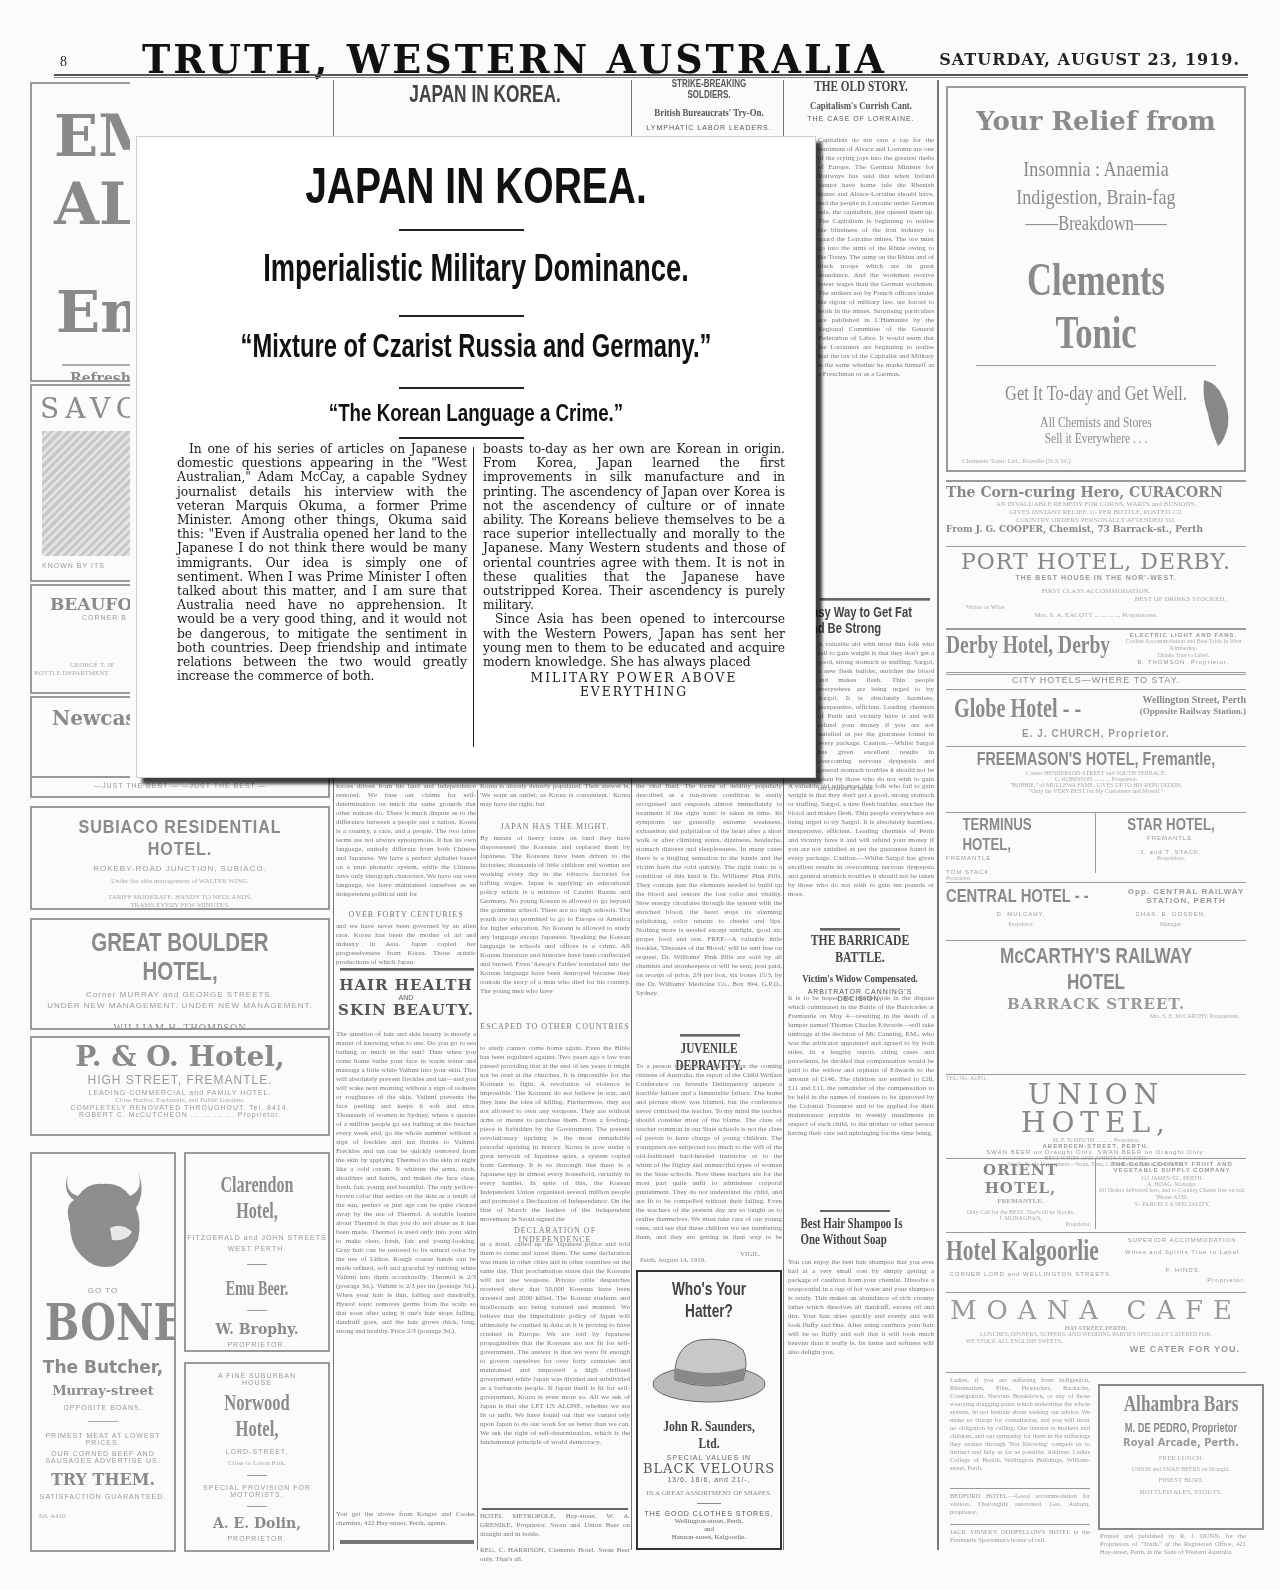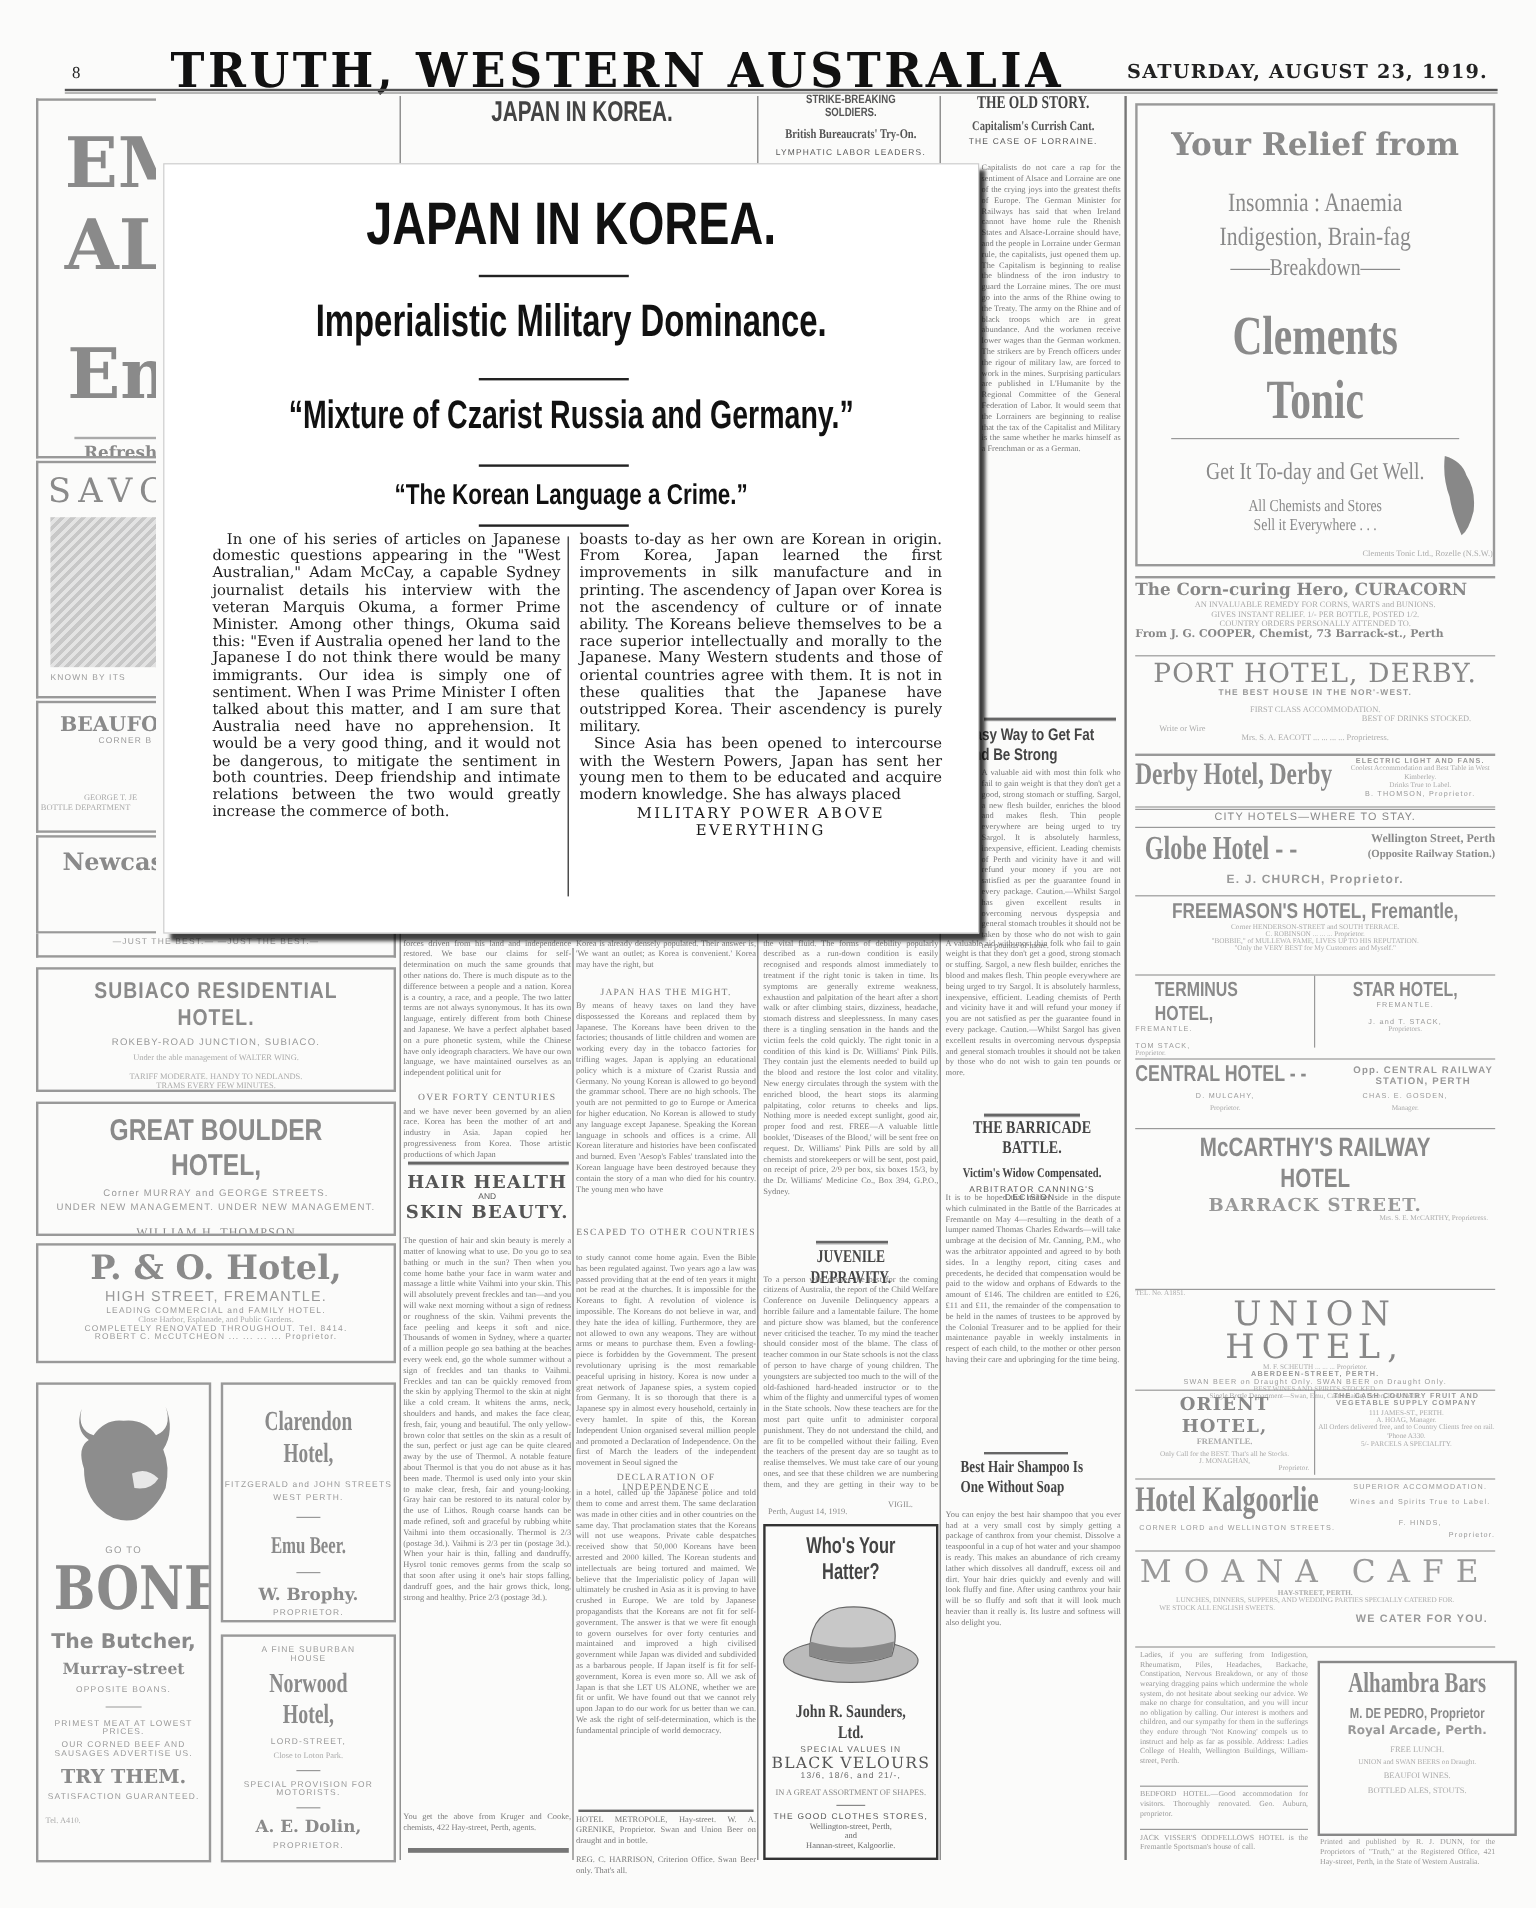--- a/index.html
+++ b/index.html
@@ -176,21 +176,21 @@
 
   <div class="coltext" style="left:480px;top:782px;width:150px;height:40px">Korea is already densely populated. Their answer is, 'We want an outlet; as Korea is convenient.' Korea may have the right, but</div>
   <span class="tiny" style="position:absolute;left:480px;top:822px;width:150px;text-align:center;font-size:8px;color:#777;letter-spacing:1px">JAPAN HAS THE MIGHT.</span>
   <div class="coltext" style="left:480px;top:834px;width:150px;height:190px">By means of heavy taxes on land they have dispossessed the Koreans and replaced them by Japanese. The Koreans have been driven to the factories; thousands of little children and women are working every day in the tobacco factories for trifling wages. Japan is applying an educational policy which is a mixture of Czarist Russia and Germany. No young Korean is allowed to go beyond the grammar school. There are no high schools. The youth are not permitted to go to Europe or America for higher education. No Korean is allowed to study any language except Japanese. Speaking the Korean language in schools and offices is a crime. All Korean literature and histories have been confiscated and burned. Even 'Aesop's Fables' translated into the Korean language have been destroyed because they contain the story of a man who died for his country. The young men who have</div>
   <span class="tiny" style="position:absolute;left:480px;top:1022px;width:150px;text-align:center;font-size:8px;color:#777;letter-spacing:1px">ESCAPED TO OTHER COUNTRIES</span>
   <div class="coltext" style="left:480px;top:1044px;width:150px;height:180px">to study cannot come home again. Even the Bible has been regulated against. Two years ago a law was passed providing that at the end of ten years it might not be read at the churches. It is impossible for the Koreans to fight. A revolution of violence is impossible. The Koreans do not believe in war, and they hate the idea of killing. Furthermore, they are not allowed to own any weapons. They are without arms or means to purchase them. Even a fowling-piece is forbidden by the Government. The present revolutionary uprising is the most remarkable peaceful uprising in history. Korea is now under a great network of Japanese spies, a system copied from Germany. It is so thorough that there is a Japanese spy in almost every household, certainly in every hamlet. In spite of this, the Korean Independent Union organised several million people and promoted a Declaration of Independence. On the first of March the leaders of the independent movement in Seoul signed the</div>
   <span class="tiny" style="position:absolute;left:480px;top:1226px;width:150px;text-align:center;font-size:8px;color:#777;letter-spacing:1px">DECLARATION OF INDEPENDENCE</span>
   <div class="coltext" style="left:480px;top:1240px;width:150px;height:266px">in a hotel, called up the Japanese police and told them to come and arrest them. The same declaration was made in other cities and in other countries on the same day. That proclamation states that the Koreans will not use weapons. Private cable despatches received show that 50,000 Koreans have been arrested and 2000 killed. The Korean students and intellectuals are being tortured and maimed. We believe that the Imperialistic policy of Japan will ultimately be crushed in Asia as it is proving to have crushed in Europe. We are told by Japanese propagandists that the Koreans are not fit for self-government. The answer is that we were fit enough to govern ourselves for over forty centuries and maintained and improved a high civilised government while Japan was divided and subdivided as a barbarous people. If Japan itself is fit for self-government, Korea is even more so. All we ask of Japan is that she LET US ALONE, whether we are fit or unfit. We have found out that we cannot rely upon Japan to do our work for us better than we can. We ask the right of self-determination, which is the fundamental principle of world democracy.</div>
   <div class="hrule" style="left:482px;top:1508px;width:146px;height:1px;border-bottom:none"></div>
   <div class="coltext" style="left:480px;top:1512px;width:150px;height:32px">HOTEL METROPOLE, Hay-street. W. A. GRENIKE, Proprietor. Swan and Union Beer on draught and in bottle.</div>
-  <div class="coltext" style="left:480px;top:1546px;width:150px;height:20px">REG. C. HARRISON, Criterion Office. Swan Beer only. That's all.</div>
+  <div class="coltext" style="left:480px;top:1546px;width:150px;height:20px">REG. C. HARRISON, Clements Hotel. Swan Beer only. That's all.</div>
 
   <div class="coltext" style="left:636px;top:782px;width:146px;height:250px">the vital fluid. The forms of debility popularly described as a run-down condition is easily recognised and responds almost immediately to treatment if the right tonic is taken in time. Its symptoms are generally extreme weakness, exhaustion and palpitation of the heart after a short walk or after climbing stairs, dizziness, headache, stomach distress and sleeplessness. In many cases there is a tingling sensation in the hands and the victim feels the cold quickly. The right tonic in a condition of this kind is Dr. Williams' Pink Pills. They contain just the elements needed to build up the blood and restore the lost color and vitality. New energy circulates through the system with the enriched blood, the heart stops its alarming palpitating, color returns to cheeks and lips. Nothing more is needed except sunlight, good air, proper food and rest. FREE—A valuable little booklet, 'Diseases of the Blood,' will be sent free on request. Dr. Williams' Pink Pills are sold by all chemists and storekeepers or will be sent, post paid, on receipt of price, 2/9 per box, six boxes 15/3, by the Dr. Williams' Medicine Co., Box 394, G.P.O., Sydney.</div>
   <div class="hrule" style="left:680px;top:1034px;width:60px"></div>
   <span class="sec-head" style="left:636px;top:1040px;width:146px;font-size:15px;transform:scaleX(0.75);font-family:'Liberation Serif',serif">JUVENILE DEPRAVITY.</span>
   <div class="coltext" style="left:636px;top:1062px;width:146px;height:180px">To a person who desires the best for the coming citizens of Australia, the report of the Child Welfare Conference on Juvenile Delinquency appears a horrible failure and a lamentable failure. The home and picture show was blamed, but the conference never criticised the teacher. To my mind the teacher should consider most of the blame. The class of teacher common in our State schools is not the class of person to have charge of young children. The youngsters are subjected too much to the will of the old-fashioned hard-headed instructor or to the whim of the flighty and unmerciful types of women in the State schools. Now these teachers are for the most part quite unfit to administer corporal punishment. They do not understand the child, and are fit to be compelled without their failing. Even the teachers of the present day are so taught as to realise themselves. We must take care of our young ones, and see that these children we are numbering them, and they are getting in their way to be educated and taught.</div>
   <span class="tiny" style="position:absolute;left:640px;top:1256px;font-size:7px;color:#888">Perth, August 14, 1919.</span>
   <span class="tiny" style="position:absolute;left:740px;top:1250px;font-size:7px;color:#888">VIGIL.</span>
 
   <div class="box" style="left:636px;top:1270px;width:146px;height:280px;border:2px solid #333">
     <span class="cond" style="font-size:19px;color:#444;margin-top:6px;transform:scaleX(0.72);font-family:'Liberation Sans',sans-serif">Who's Your Hatter?</span>
@@ -226,21 +226,21 @@
   <div class="box" style="left:946px;top:86px;width:300px;height:386px;border:2px solid #999">
     <span class="gray" style="font-family:'DejaVu Serif',serif;font-weight:bold;font-size:26px;display:block;margin-top:18px">Your Relief from</span>
     <span class="cond gray" style="font-family:'Liberation Serif',serif;font-weight:normal;font-size:22px;margin-top:20px;transform:scaleX(0.82)">Insomnia : Anaemia</span>
     <span class="cond gray" style="font-family:'Liberation Serif',serif;font-weight:normal;font-size:22px;margin-top:2px;transform:scaleX(0.82)">Indigestion, Brain-fag</span>
     <span class="cond gray" style="font-family:'Liberation Serif',serif;font-weight:normal;font-size:20px;margin-top:2px;transform:scaleX(0.82)">——Breakdown——</span>
     <span class="cond gray" style="font-family:'Liberation Serif',serif;font-size:46px;margin-top:18px;transform:scaleX(0.75)">Clements Tonic</span>
     <div style="width:240px;border-top:1px solid #999;margin:6px auto 16px"></div>
     <span class="cond gray" style="font-family:'Liberation Serif',serif;font-weight:normal;font-size:20px;transform:scaleX(0.82)">Get It To-day and Get Well.</span>
     <span class="cond gray" style="font-family:'Liberation Serif',serif;font-weight:normal;font-size:14px;margin-top:10px;transform:scaleX(0.82)">All Chemists and Stores</span>
     <span class="cond gray" style="font-family:'Liberation Serif',serif;font-weight:normal;font-size:14px;transform:scaleX(0.82)">Sell it Everywhere . . .</span>
-    <span class="tiny" style="margin-top:10px;text-align:right;padding-left:14px">Clements Tonic Ltd., Rozelle (N.S.W.)</span>
+    <span class="tiny" style="margin-top:10px;text-align:left;padding-left:14px">Clements Tonic Ltd., Rozelle (N.S.W.)</span>
     <svg style="position:absolute;right:12px;top:290px" width="32" height="70" viewBox="0 0 32 70">
         <path d="M4 2 Q18 6 22 18 Q30 30 28 48 Q24 64 18 68 Q10 50 8 36 Q2 20 4 2Z" fill="#888"></path>
       </svg>
   </div>
 
   <div style="position:absolute;left:946px;top:480px;width:300px;height:60px;text-align:center;border-top:2px solid #999">
     <span style="display:block;font-family:'DejaVu Serif',serif;font-weight:bold;font-size:14px;color:#888;margin-top:2px;text-align:left">The Corn-curing Hero, CURACORN</span>
     <span class="tiny" style="font-size:7px;line-height:8px">AN INVALUABLE REMEDY FOR CORNS, WARTS and BUNIONS.</span>
     <span class="tiny" style="font-size:7px;line-height:8px">GIVES INSTANT RELIEF. 1/- PER BOTTLE, POSTED 1/2.</span>
     <span class="tiny" style="font-size:7px;line-height:8px">COUNTRY ORDERS PERSONALLY ATTENDED TO.</span>
@@ -366,21 +366,21 @@
   <div class="coltext" style="left:950px;top:1492px;width:140px;height:30px;font-size:6.5px;line-height:8px;color:#999">BEDFORD HOTEL.—Good accommodation for visitors. Thoroughly renovated. Geo. Auburn, proprietor.</div>
   <div style="position:absolute;left:950px;top:1524px;width:140px;height:1px;background:#999"></div>
   <div class="coltext" style="left:950px;top:1528px;width:140px;height:30px;font-size:6.5px;line-height:8px;color:#999">JACK VISSER'S ODDFELLOWS HOTEL is the Fremantle Sportsman's house of call.</div>
 
   <div class="box" style="left:1098px;top:1384px;width:166px;height:146px;border:2px solid #888">
     <span class="cond gray" style="font-family:'Liberation Serif',serif;font-size:24px;margin-top:4px;transform:scaleX(0.72)">Alhambra Bars</span>
     <span class="cond gray" style="font-family:'Liberation Sans',sans-serif;font-size:12px;margin-top:4px;transform:scaleX(0.78)">M. DE PEDRO, Proprietor</span>
     <span style="display:block;font-family:'DejaVu Sans',sans-serif;font-weight:bold;font-size:10px;color:#999;margin-top:2px">Royal Arcade, Perth.</span>
     <span class="tiny" style="font-size:7px;margin-top:6px">FREE LUNCH.</span>
     <span class="tiny" style="font-size:6px;margin-top:4px;padding:0 6px">UNION and SWAN BEERS on Draught.</span>
-    <span class="tiny" style="font-size:7px;margin-top:4px">BEAUFOI WINES.</span>
+    <span class="tiny" style="font-size:7px;margin-top:4px">FINEST BURT.</span>
     <span class="tiny" style="font-size:7px;margin-top:4px">BOTTLED ALES, STOUTS.</span>
   </div>
   <div class="coltext" style="left:1100px;top:1532px;width:146px;height:34px;font-size:6.5px;line-height:8px;color:#999">Printed and published by R. J. DUNN, for the Proprietors of "Truth," at the Registered Office, 421 Hay-street, Perth, in the State of Western Australia.</div>
 
   <div class="article">
     <span class="h1">JAPAN IN KOREA.</span>
     <div class="rule" style="top:92px;left:262px"></div>
     <span class="h2">Imperialistic Military Dominance.</span>
     <div class="rule" style="top:178px;left:262px"></div>
     <span class="h3">“Mixture of Czarist Russia and Germany.”</span>

